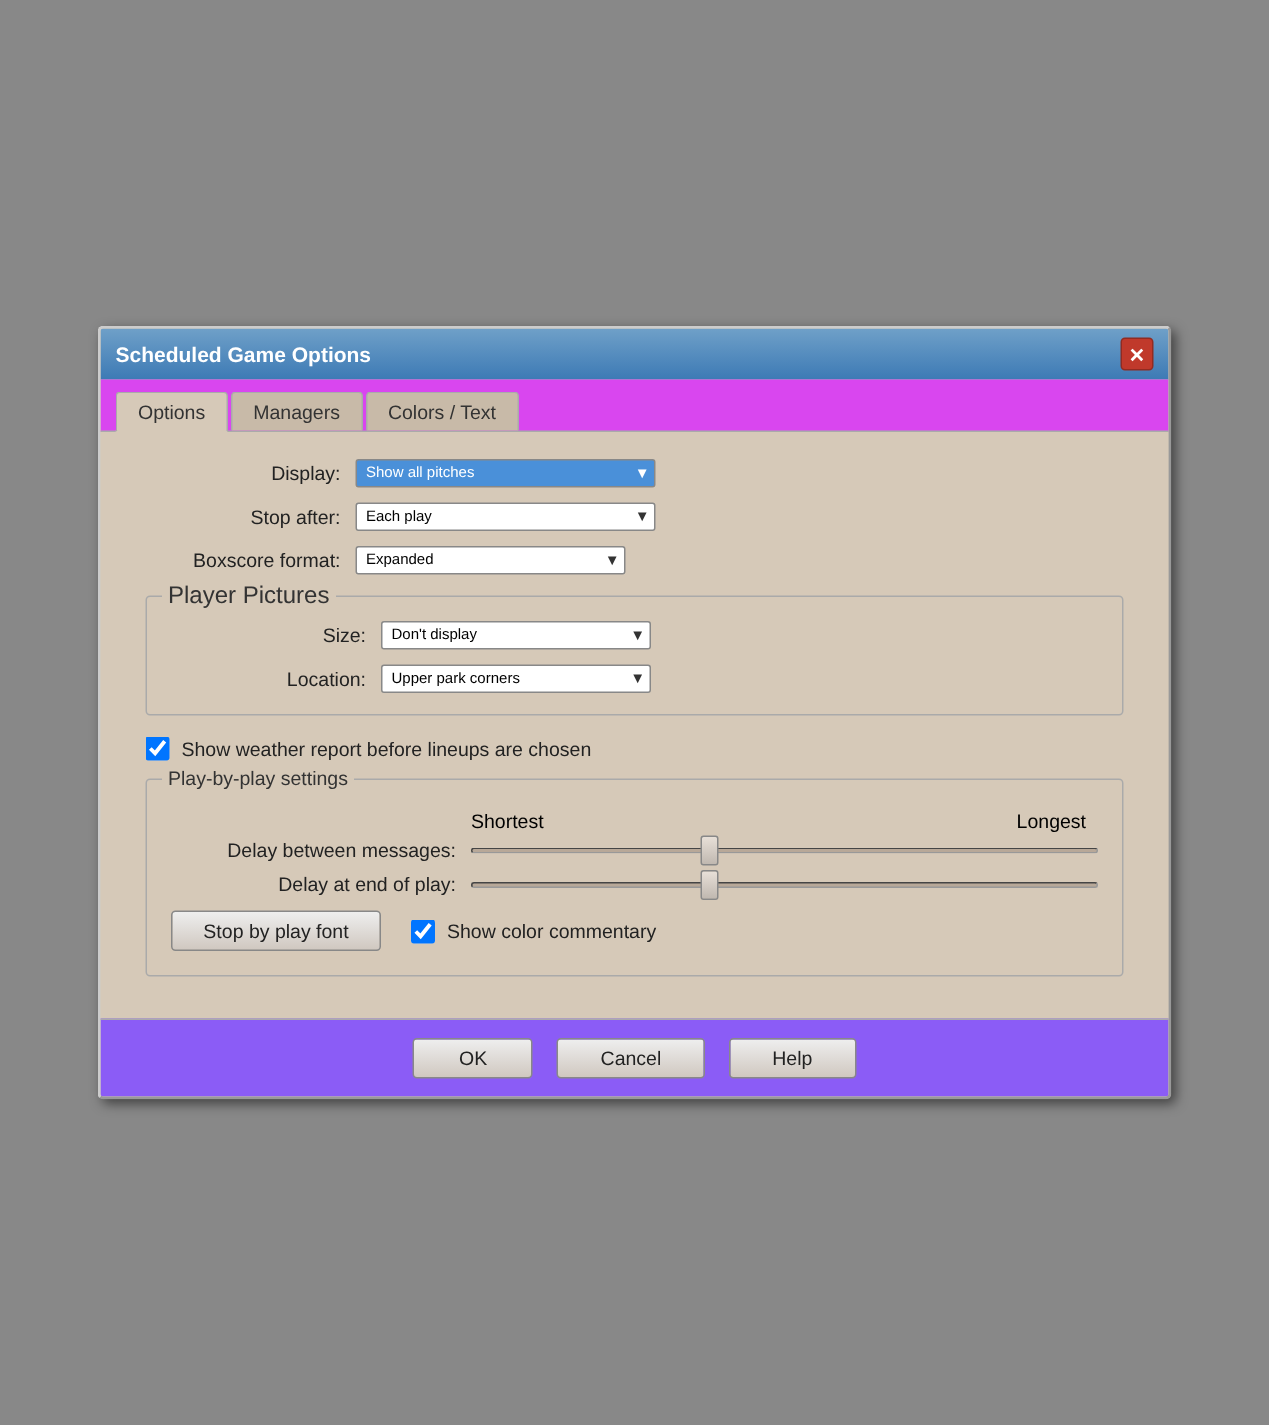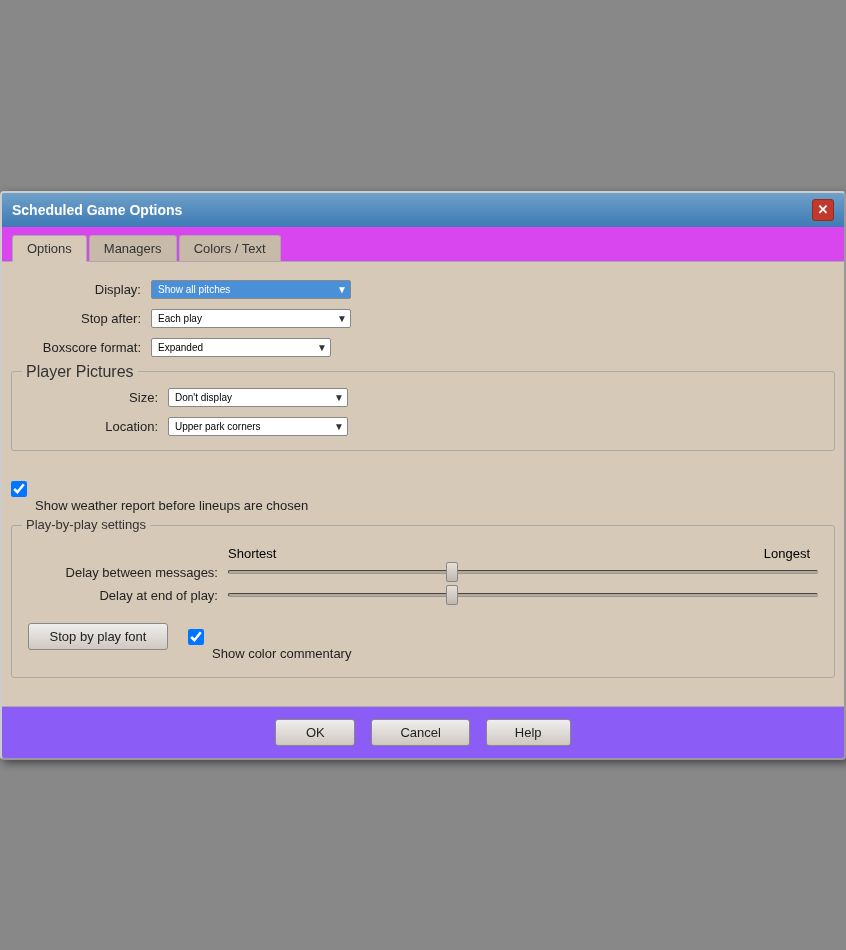--- a/index.html
+++ b/index.html
@@ -8,21 +8,21 @@
       background: #888;
       display: flex;
       justify-content: center;
       align-items: center;
       min-height: 100vh;
       font-family: 'Segoe UI', Tahoma, Geneva, Verdana, sans-serif;
       font-size: 13px;
     }
 
     .dialog {
-      width: 846px;
+      width: 716px;
       background: #d6c9b8;
       border: 2px solid #999;
       border-top: 2px solid #ccc;
       border-left: 2px solid #ccc;
       box-shadow: 3px 3px 8px rgba(0,0,0,0.5);
       border-radius: 4px;
       overflow: hidden;
     }
 
     .title-bar {
@@ -75,21 +75,21 @@
     }
 
     .tab.active {
       background: #d6c9b8;
       border-bottom: 1px solid #d6c9b8;
       z-index: 1;
       margin-bottom: -1px;
     }
 
     .content {
-      padding: 18px 9px;
+      padding: 18px 30px;
       background: #d6c9b8;
     }
 
     .form-row {
       display: flex;
       align-items: center;
       margin-bottom: 10px;
     }
 
     .form-label {
@@ -129,21 +129,20 @@
     }
 
     .checkbox-row input[type="checkbox"] {
       width: 16px;
       height: 16px;
       cursor: pointer;
     }
 
     .checkbox-label {
       color: #222;
-      margin-top: 33px;
     }
 
     .play-group {
       border: 1px solid #aaa;
       border-radius: 3px;
       margin: 10px 0;
       padding: 14px 16px 16px 16px;
       position: relative;
     }
 

